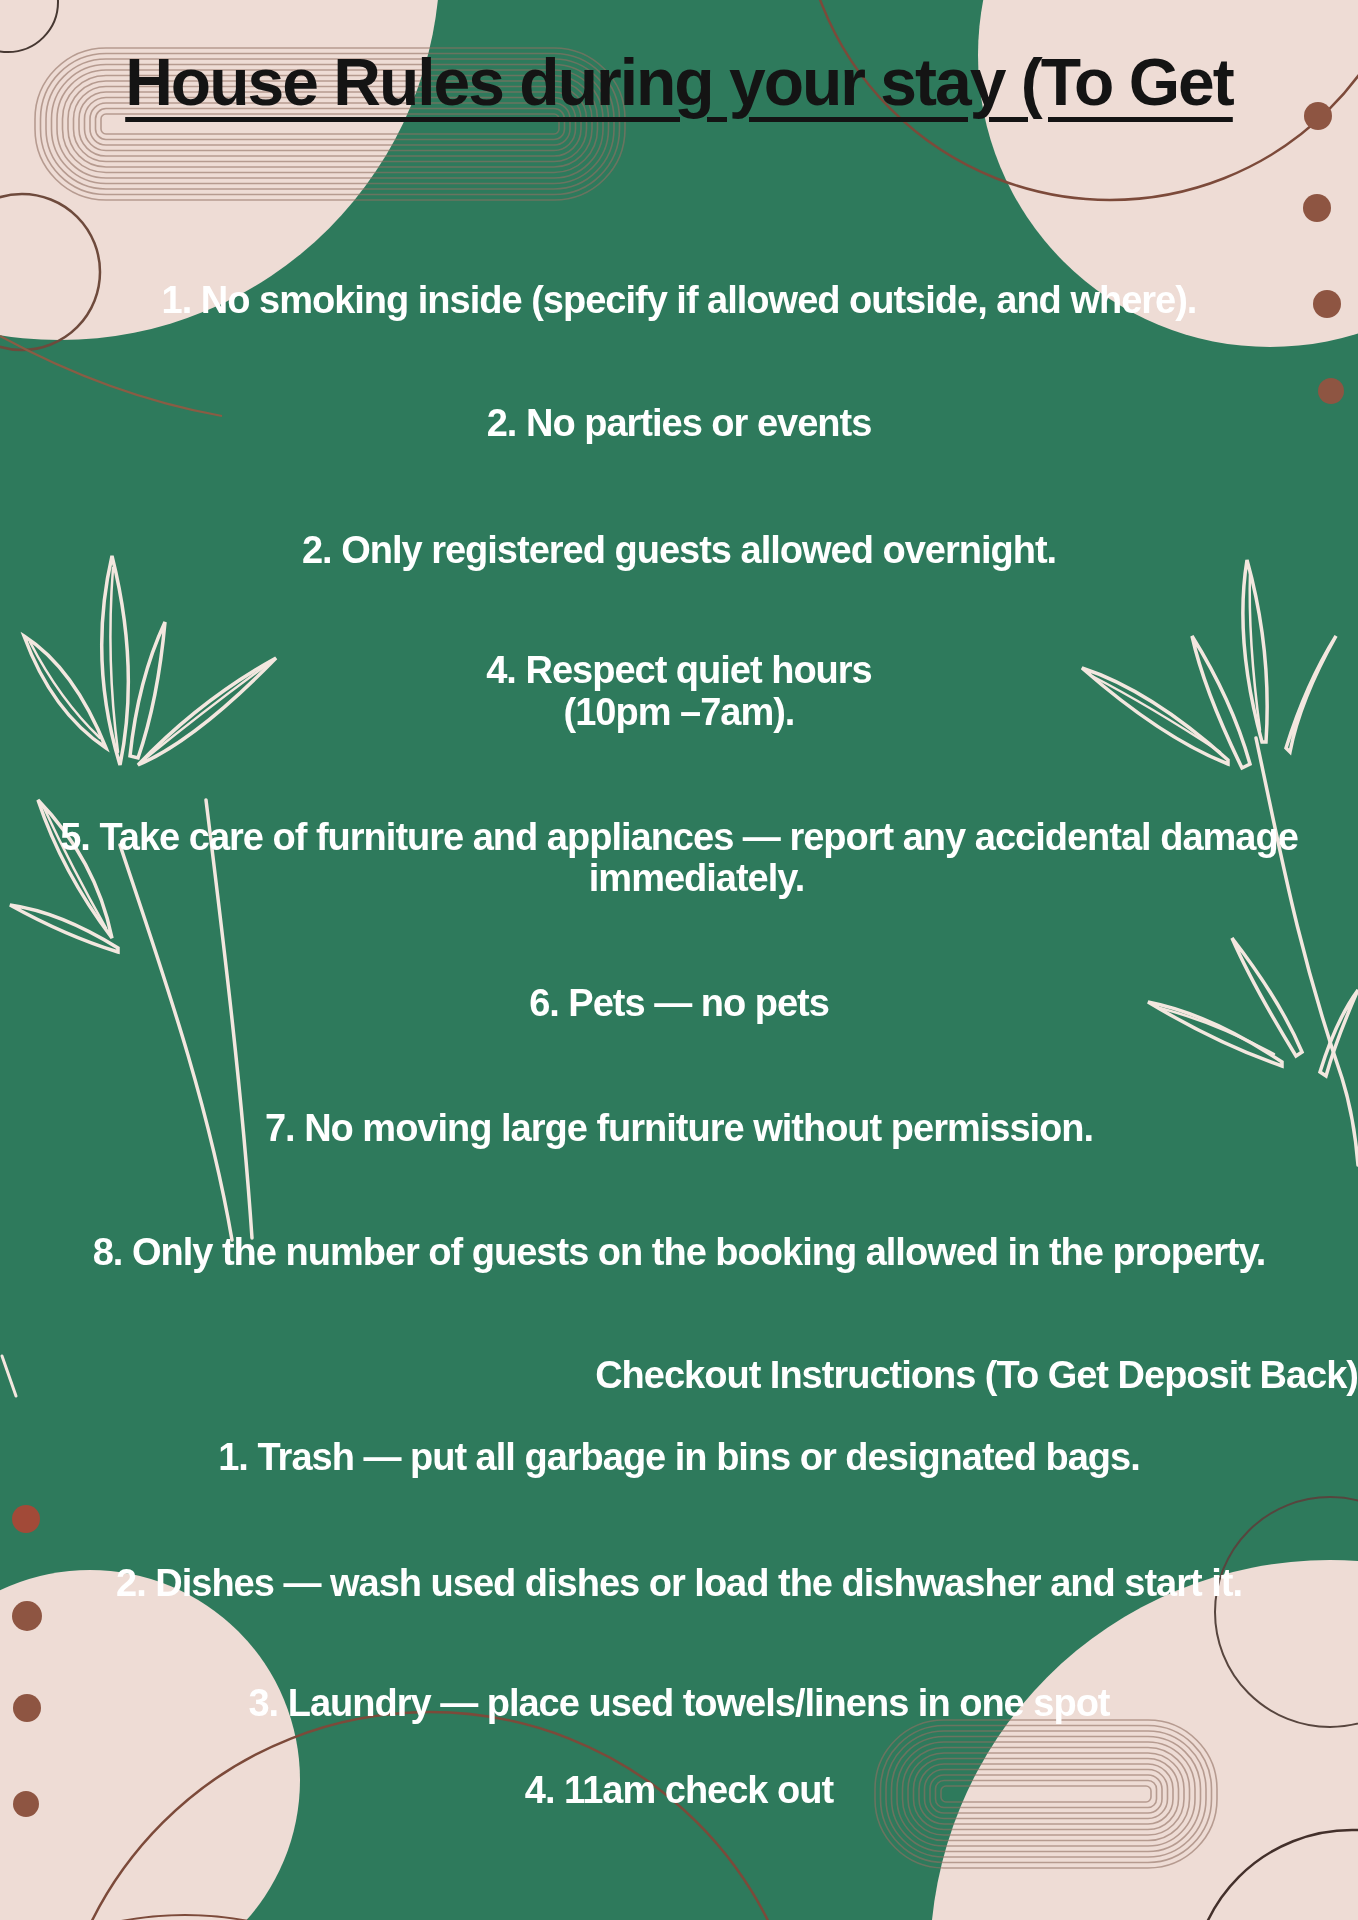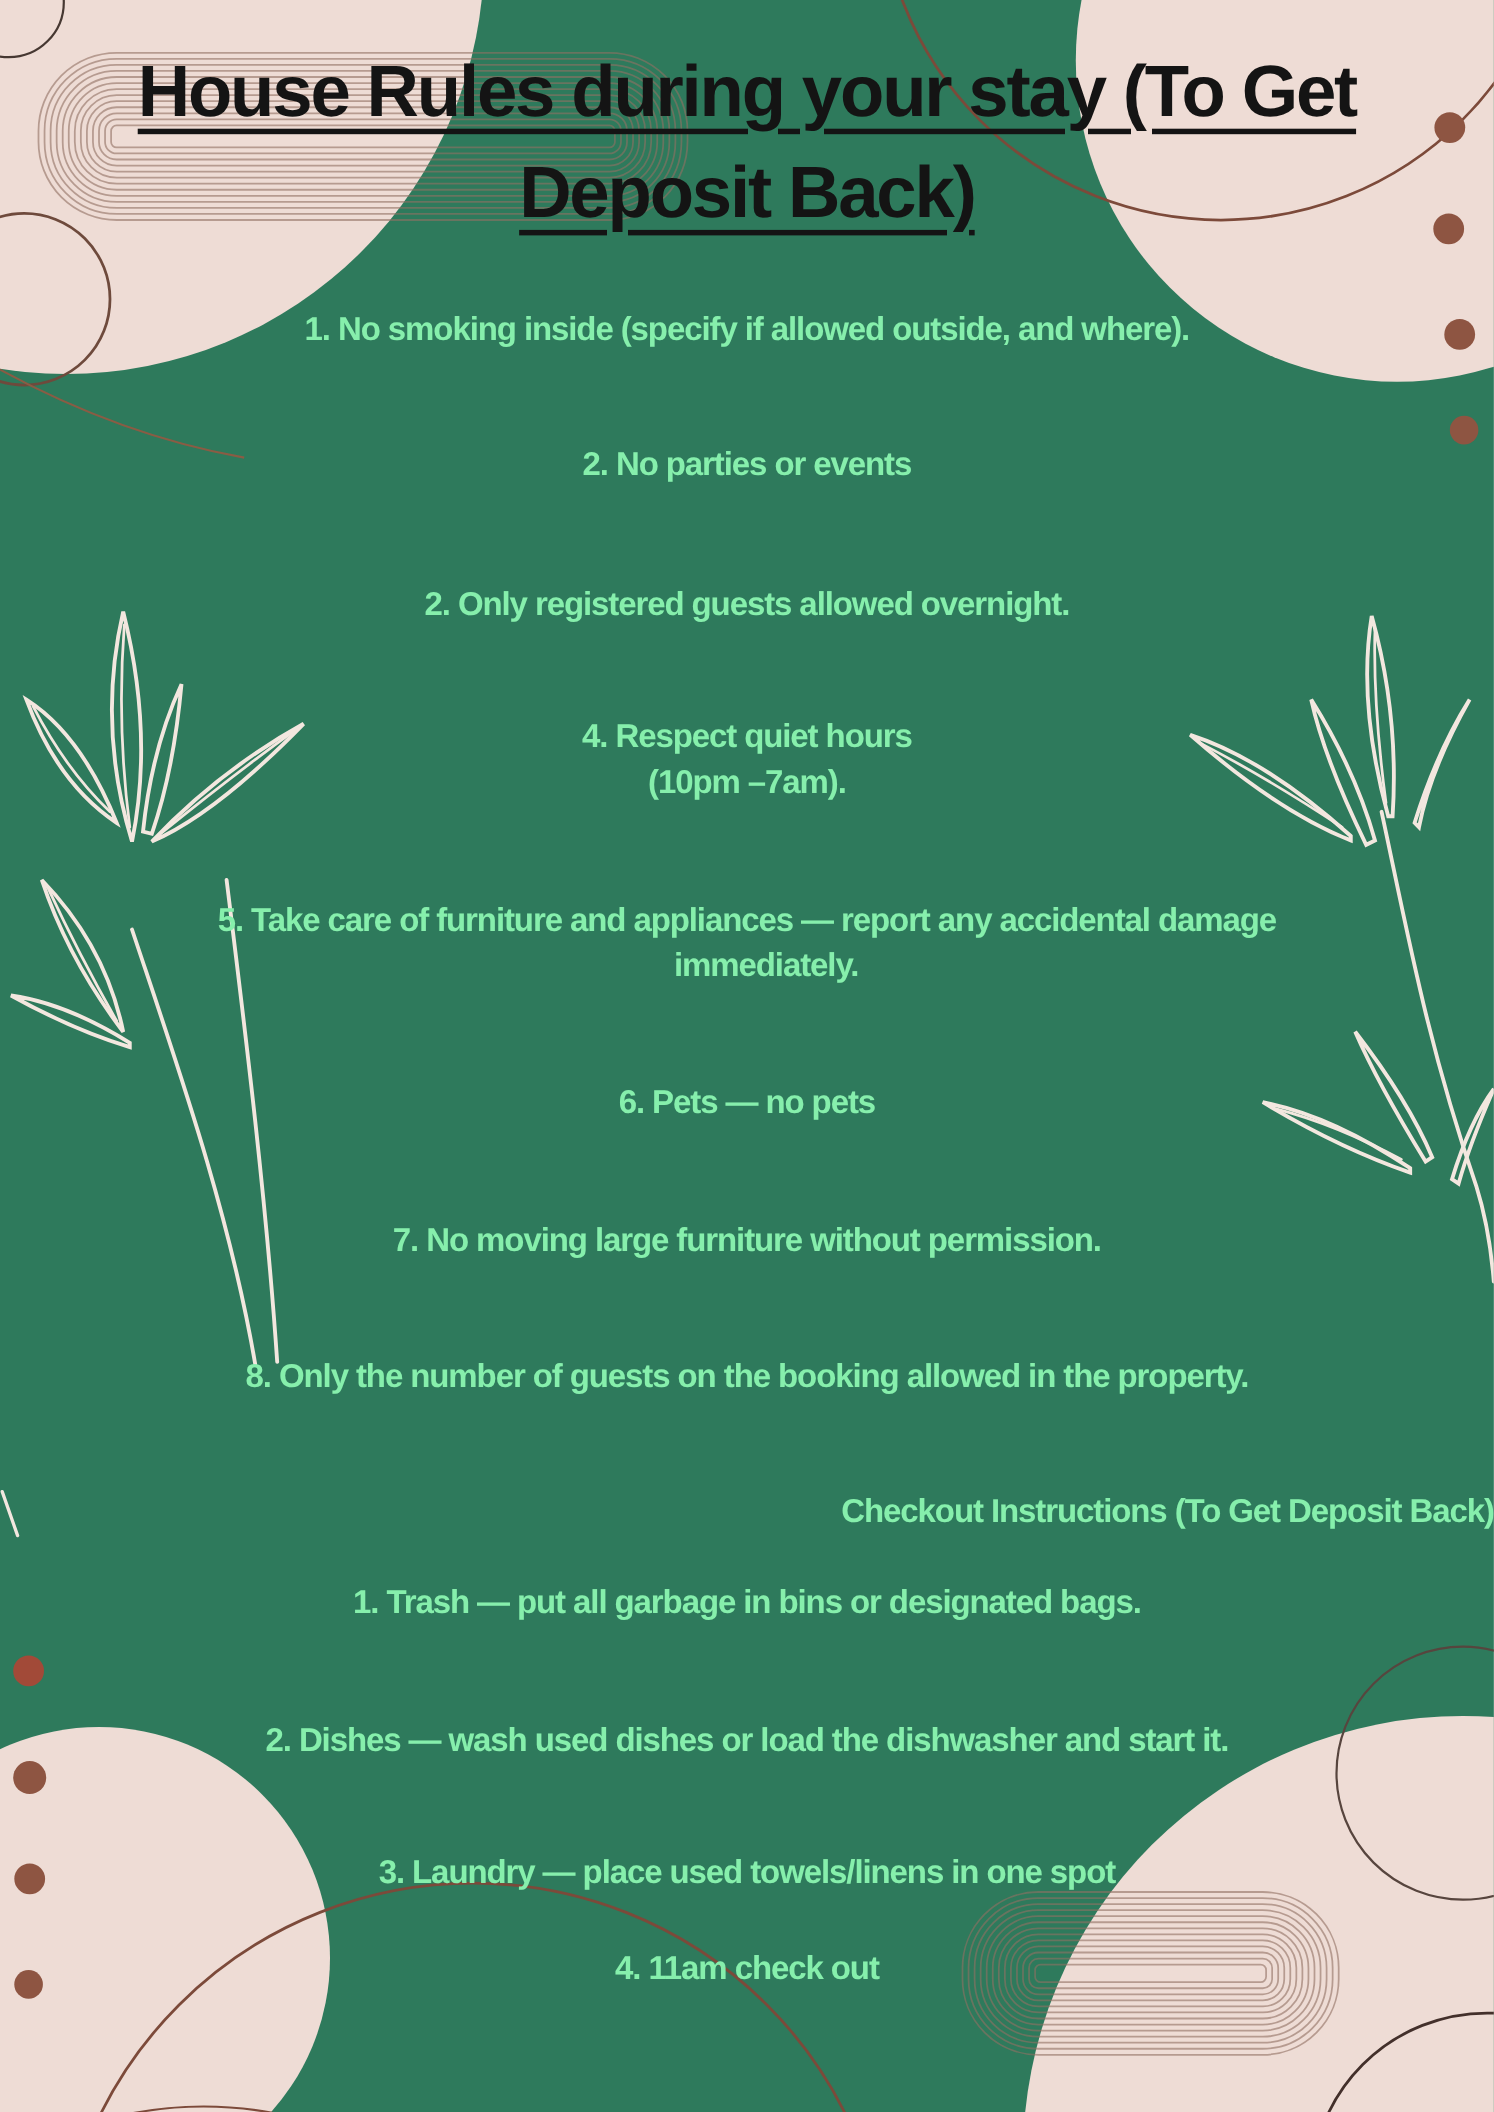--- a/index.html
+++ b/index.html
@@ -24,24 +24,24 @@
   .title .tline{
     text-decoration:underline;
     text-decoration-thickness:5px;
     text-underline-offset:12px;
     white-space:nowrap;
   }
   .line{
     position:absolute;left:0;right:0;
     text-align:center;
     font-weight:bold;
-    font-size:30px;
+    font-size:38px;
     letter-spacing:-1px;
     line-height:44px;
-    color:#86efac;
+    color:#ffffff;
     white-space:nowrap;
     z-index:3;
   }
   #pat-tl rect,#pat-br rect{
     fill:none;stroke:rgba(145,112,98,.6);stroke-width:1.6;
   }
   .leafart{fill:none;stroke:#f3e7df;}
   .outline-arc{fill:none;}
 </style>
 </head>
@@ -158,21 +158,20 @@
       <path d="M1286,748 Q1306,684 1336,636 Q1300,700 1290,752 Z" stroke-width="3.5"></path>
       <path d="M1282,1062 Q1210,1014 1148,1002 Q1218,1044 1282,1066 Z" stroke-width="3.5"></path>
       <path d="M1274,1054 Q1214,1022 1160,1008" stroke-width="2.5"></path>
       <path d="M1296,1056 Q1252,984 1232,938 Q1280,1000 1302,1052 Z" stroke-width="3.5"></path>
       <path d="M1320,1072 Q1336,1020 1358,990 Q1336,1040 1326,1076 Z" stroke-width="3.5"></path>
     </g>
   </svg>
 
   <div class="title">
     <div class="tline">House Rules during your stay (To Get</div>
-    <div class="tline">Deposit Back)</div>
   </div>
 
   <div id="lines">
       <div class="line" style="top: 278px;">1. No smoking inside (specify if allowed outside, and where).</div>
       <div class="line" style="top: 401px;">2. No parties or events</div>
       <div class="line" style="top: 528px;">2. Only registered guests allowed overnight.</div>
       <div class="line" style="top: 648px;">4. Respect quiet hours</div>
       <div class="line" style="top: 690px;">(10pm –7am).</div>
       <div class="line" style="top: 815px;">5. Take care of furniture and appliances — report any accidental damage</div>
       <div class="line" style="top: 856px; padding-left: 35px;">immediately.</div>

